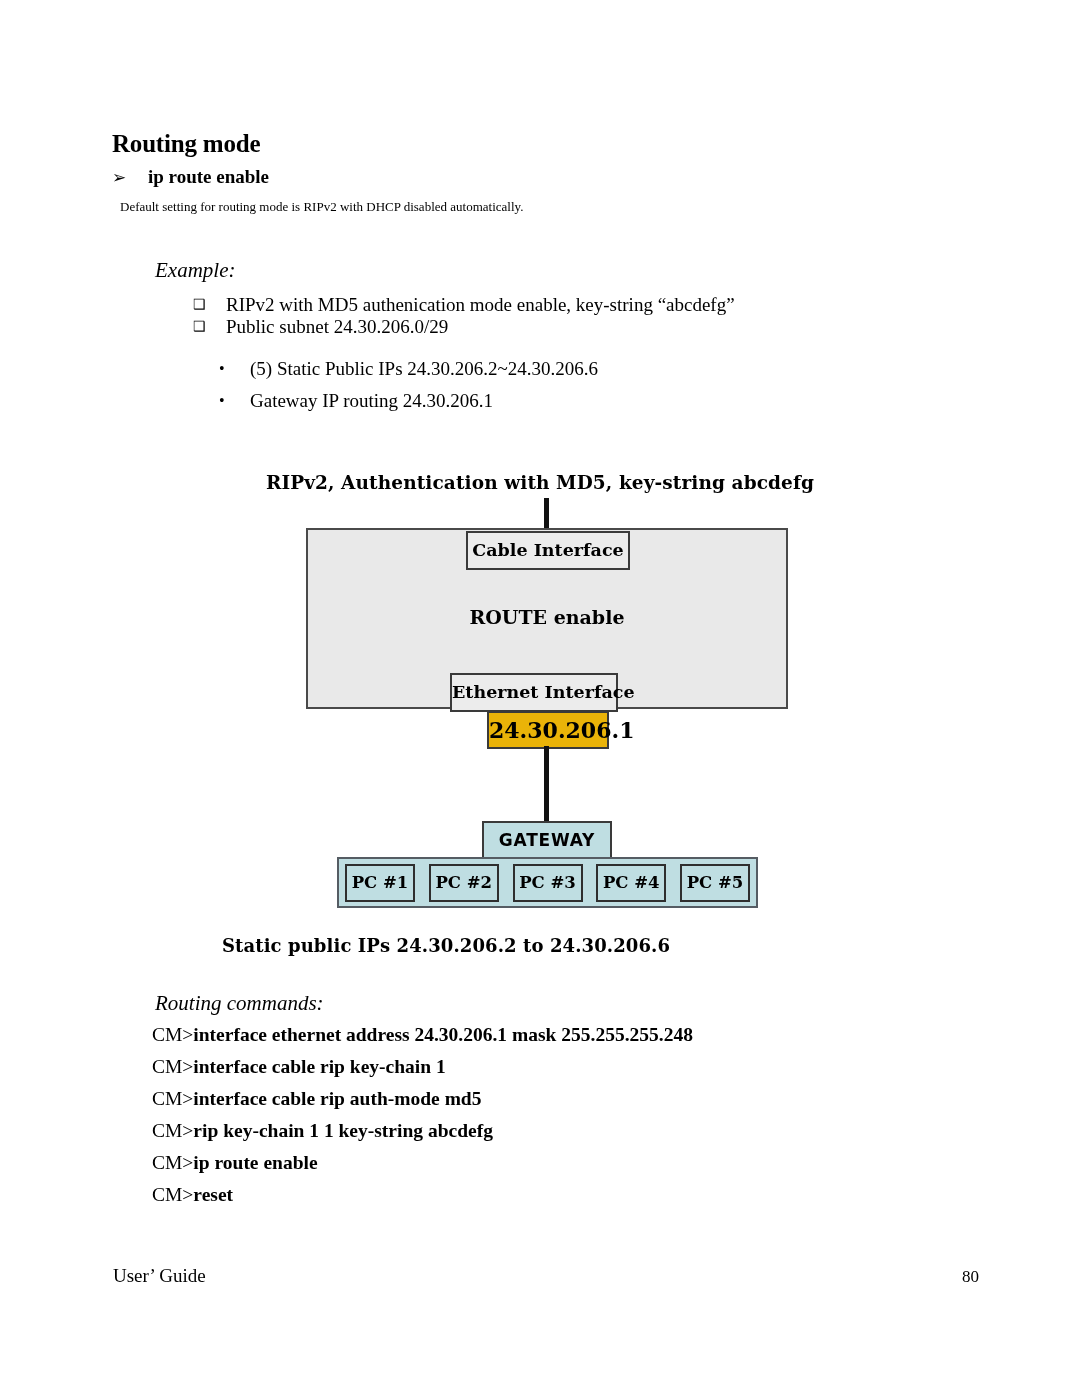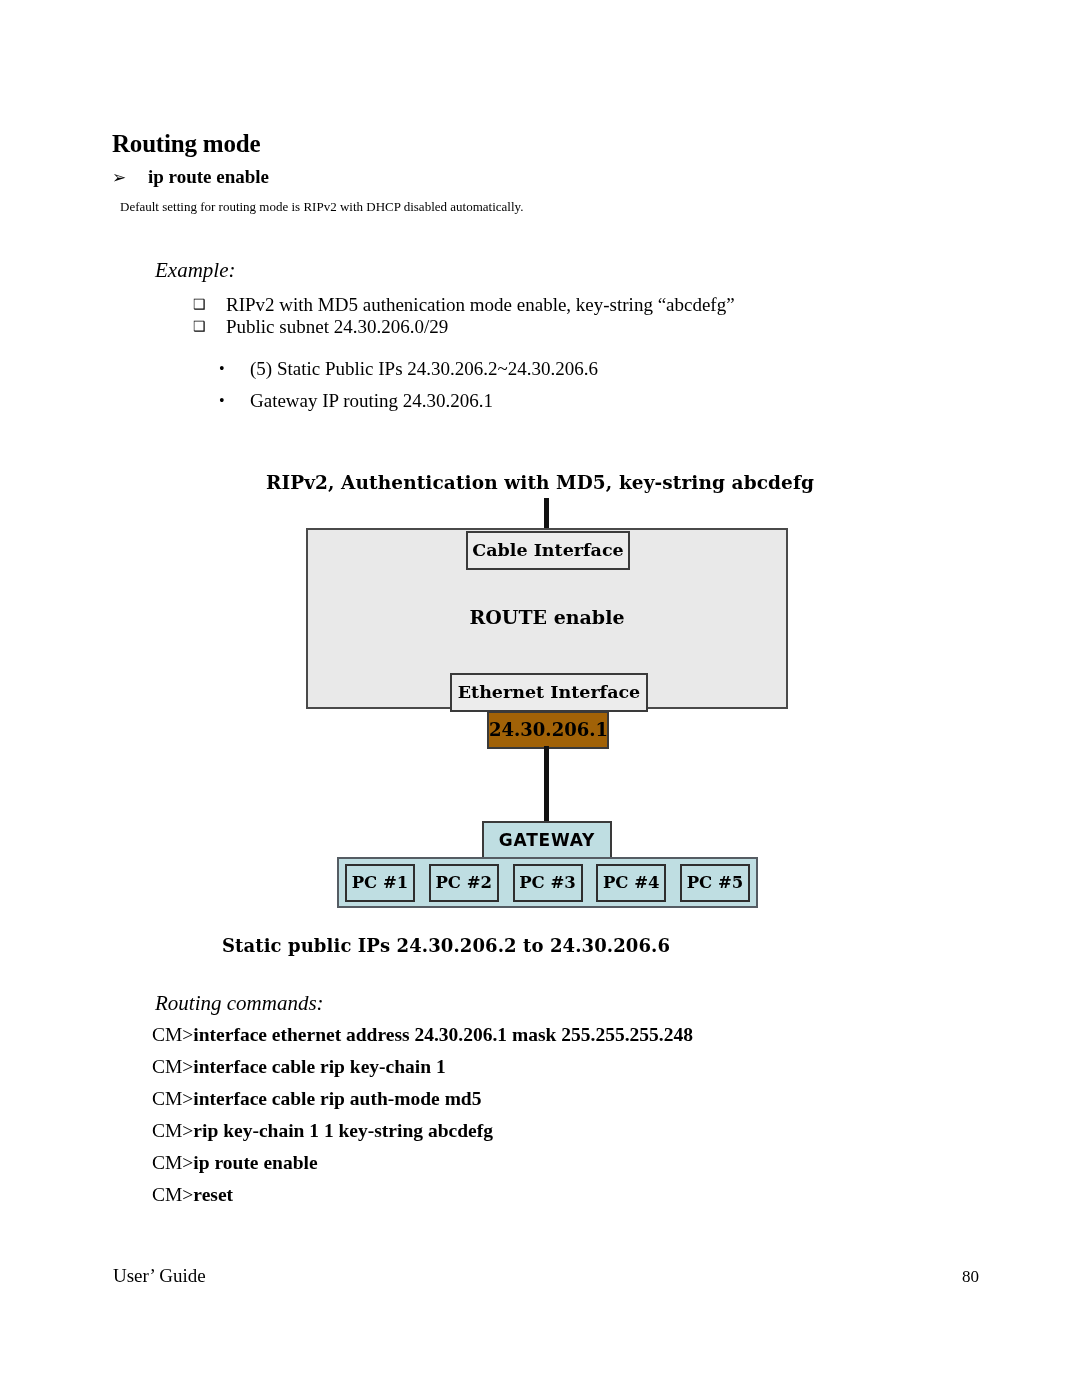--- a/index.html
+++ b/index.html
@@ -180,34 +180,34 @@
     top: 531px;
     width: 164px;
     height: 39px;
     line-height: 35px;
     font-size: 17.5px;
   }
 
   .eth-if {
     left: 450px;
     top: 673px;
-    width: 198px;
+    width: 168px;
     height: 39px;
     line-height: 35px;
     font-size: 17.5px;
   }
 
   .ip-box {
     left: 487px;
     top: 711px;
     width: 122px;
     height: 38px;
     line-height: 34px;
-    font-size: 18px;
-    background: #a16207;
+    font-size: 22px;
+    background: #eab308;
   }
 
   .gw-box {
     position: absolute;
     left: 482px;
     top: 821px;
     width: 130px;
     height: 38px;
     line-height: 34px;
     background: #bfdee2;

